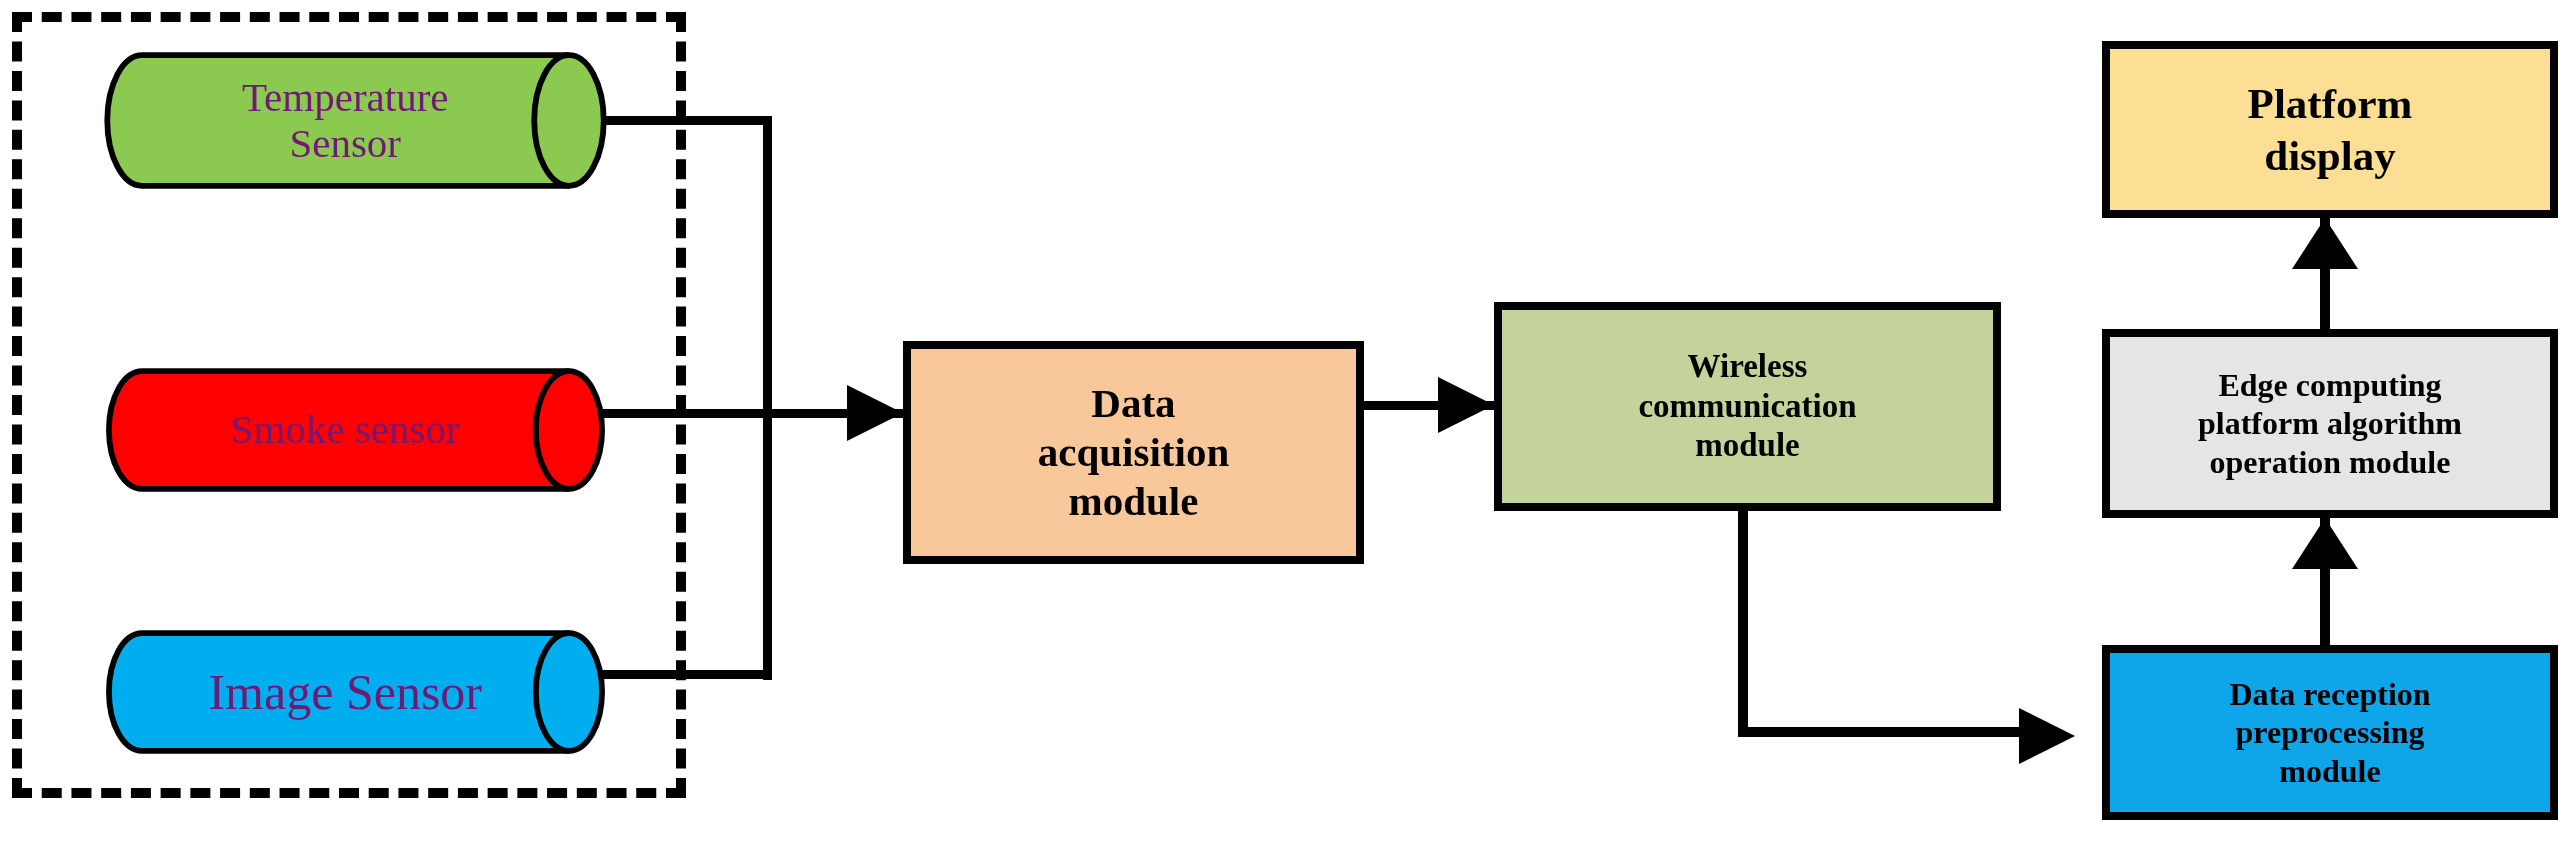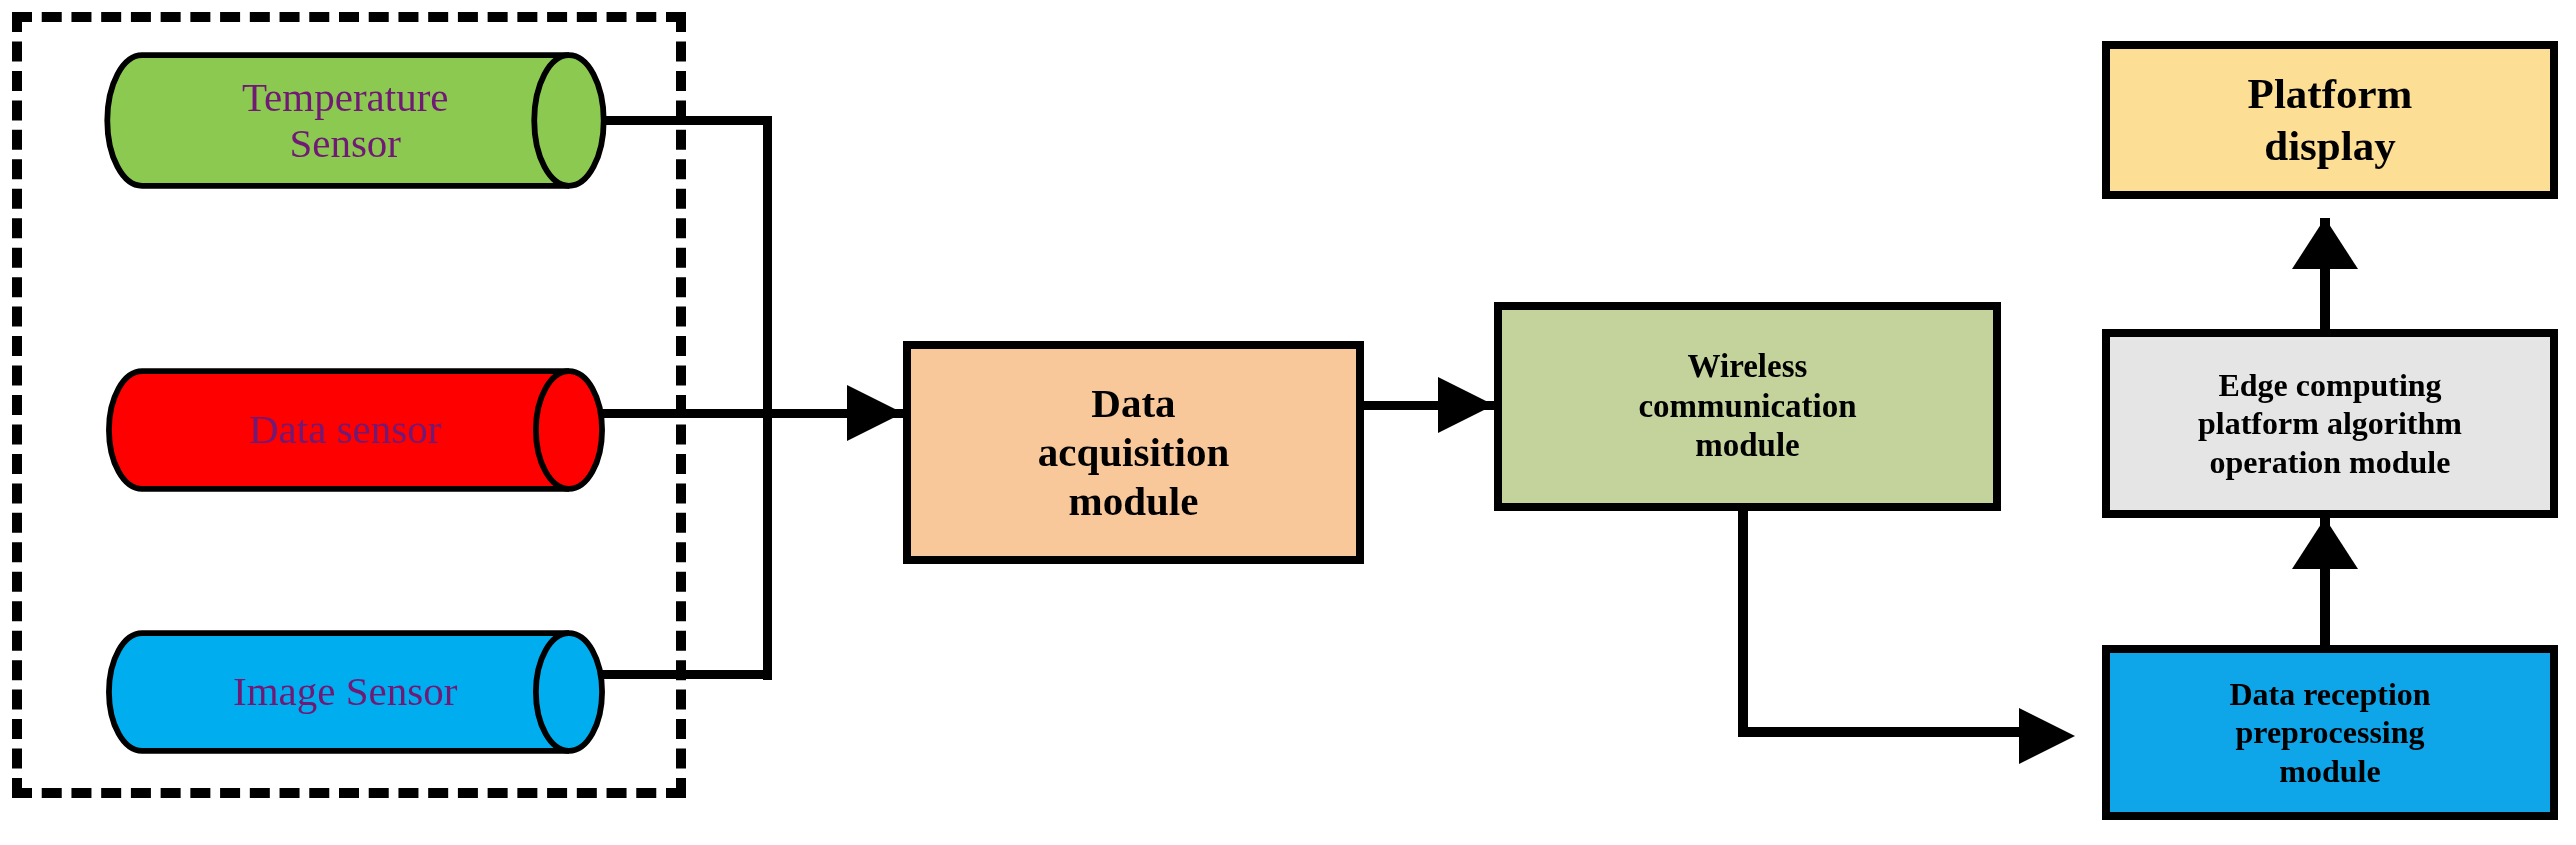--- a/index.html
+++ b/index.html
@@ -110,29 +110,29 @@
     </svg>
     <div class="cyl-label" style="font-size:41px;">Temperature
 Sensor</div>
   </div>
 
   <div class="cylinder" style="left:99px; top:367px; width:513px; height:126px;">
     <svg viewBox="0 0 620 152" preserveAspectRatio="none">
       <path d="M 52,5 L 568,5 A 40 71 0 0 1 568,147 L 52,147 A 40 71 0 0 1 52,5 Z" fill="#FE0000" stroke="#000000" stroke-width="7"></path>
       <path d="M 568,5 A 40 71 0 0 0 568,147" fill="none" stroke="#000000" stroke-width="7"></path>
     </svg>
-    <div class="cyl-label" style="font-size:41px;">Data sensor</div>
+    <div class="cyl-label" style="font-size:41px;">Smoke sensor</div>
   </div>
 
   <div class="cylinder" style="left:99px; top:629px; width:513px; height:126px;">
     <svg viewBox="0 0 620 152" preserveAspectRatio="none">
       <path d="M 52,5 L 568,5 A 40 71 0 0 1 568,147 L 52,147 A 40 71 0 0 1 52,5 Z" fill="#00AEEF" stroke="#000000" stroke-width="7"></path>
       <path d="M 568,5 A 40 71 0 0 0 568,147" fill="none" stroke="#000000" stroke-width="7"></path>
     </svg>
-    <div class="cyl-label" style="font-size:41px;text-align:center;">Image Sensor</div>
+    <div class="cyl-label" style="font-size:50px;text-align:center;">Image Sensor</div>
   </div>
 
   <div class="conn" style="left:602px; top:116px; width:170px; height:9px;"></div>
 
   <div class="conn" style="left:602px; top:409px; width:170px; height:9px;"></div>
 
   <div class="conn" style="left:602px; top:670px; width:170px; height:9px;"></div>
 
   <div class="conn" style="left:763px; top:116px; width:9px; height:564px;"></div>
 
@@ -151,21 +151,21 @@
   <div class="module" style="left:1494px; top:302px; width:507px; height:209px; background:#C3D39B; font-size:33px;align-items:center;">
     <span>Wireless
 communication
 module</span>
   </div>
 
   <div class="conn" style="left:1738px; top:506px; width:10px; height:230px;"></div>
   <div class="conn" style="left:1738px; top:727px; width:294px; height:10px;"></div>
   <div class="arrow-right" style="left:2019px; top:708px;"></div>
 
-  <div class="module" style="left:2102px; top:41px; width:456px; height:158px; background:#FCDF94; font-size:43px;">
+  <div class="module" style="left:2102px; top:41px; width:456px; height:177px; background:#FCDF94; font-size:43px;">
     <span>Platform
 display</span>
   </div>
 
   <div class="conn" style="left:2320px; top:218px; width:10px; height:116px;"></div>
   <div class="arrow-up" style="left:2292px; top:218px;"></div>
 
   <div class="module" style="left:2102px; top:329px; width:456px; height:189px; background:#e5e5e5; font-size:32px;">
     <span>Edge computing
 platform algorithm

